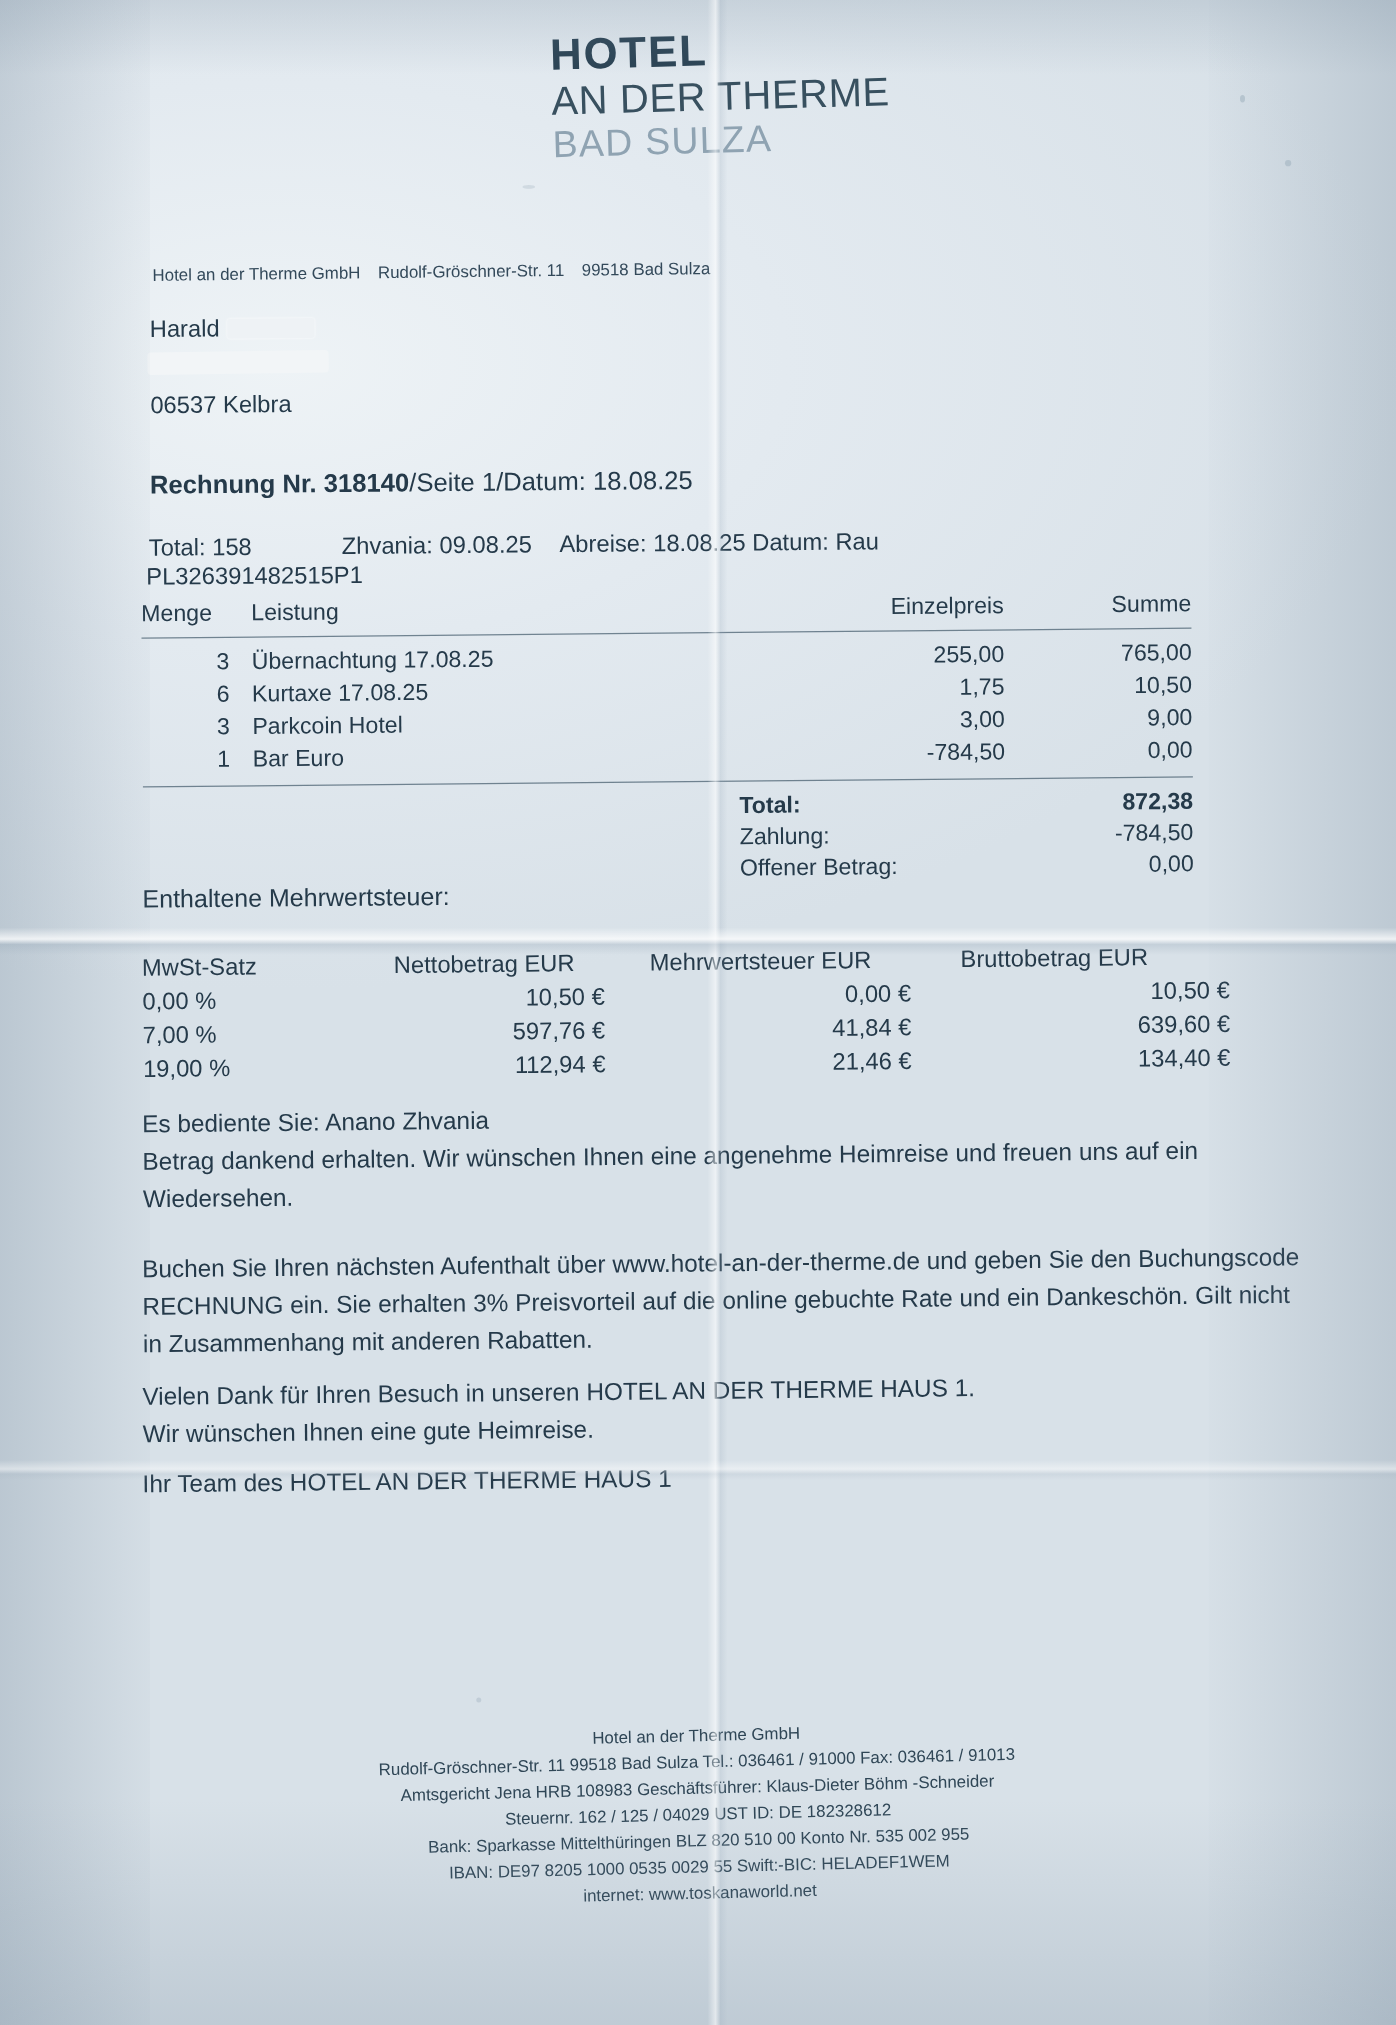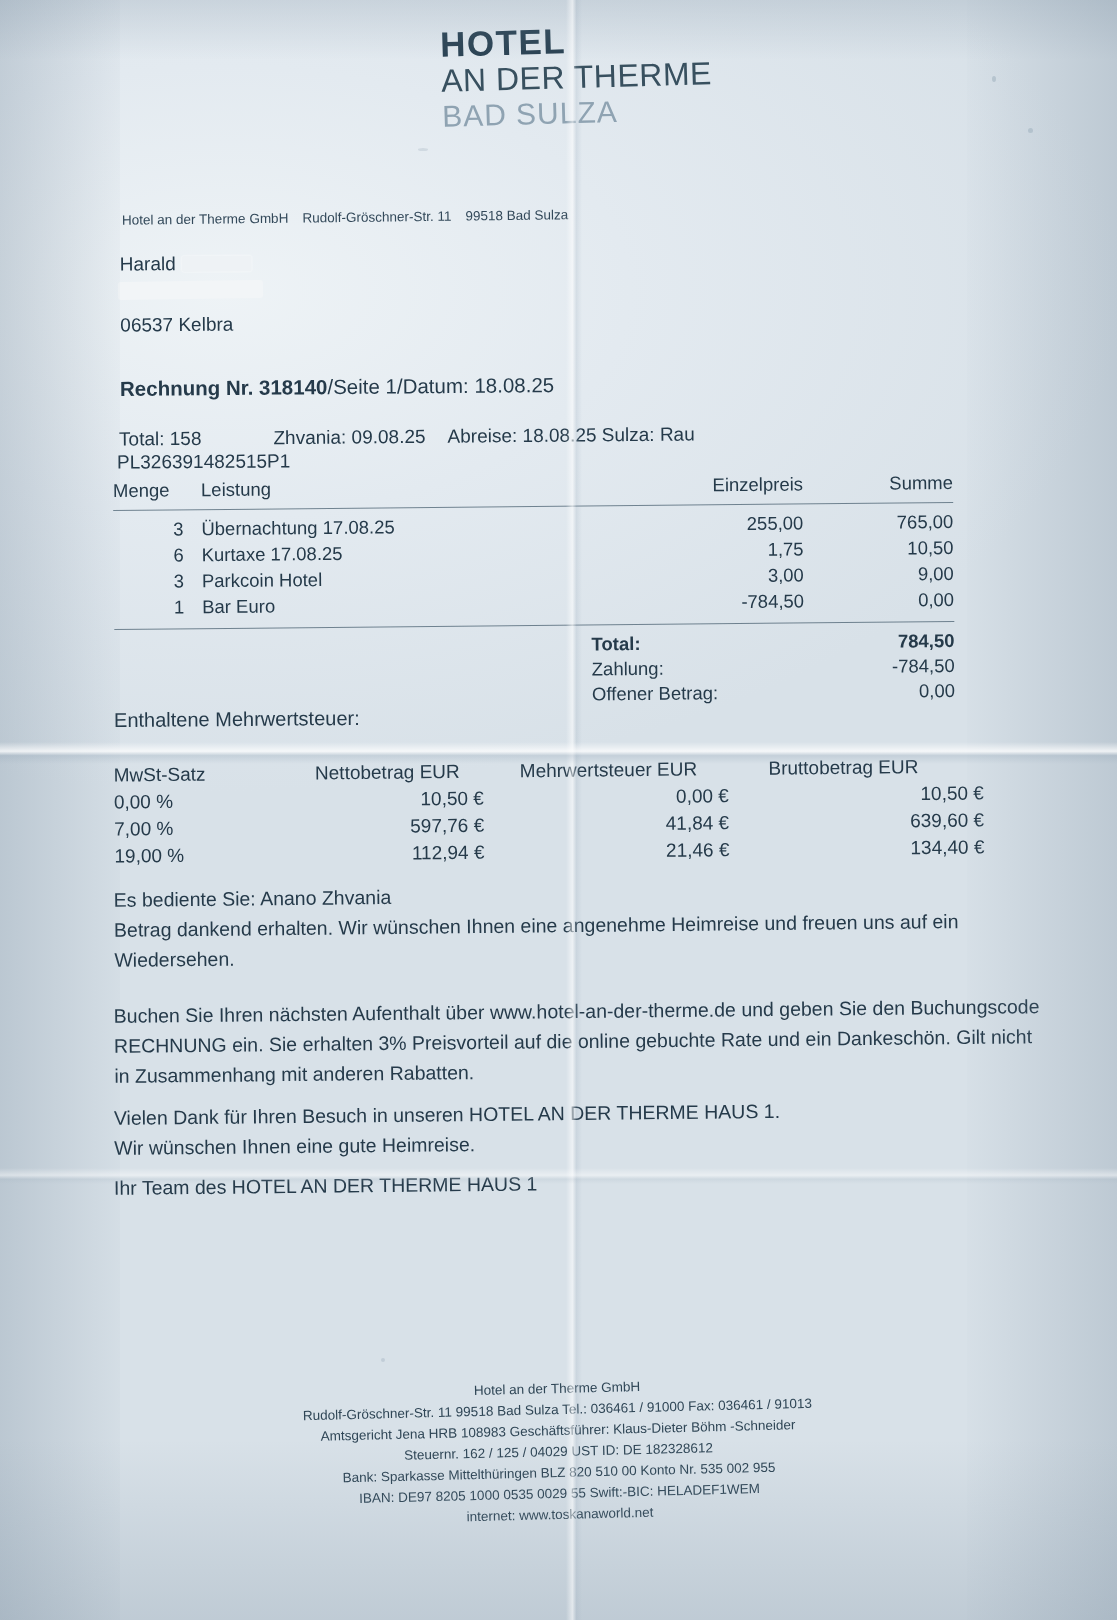--- a/index.html
+++ b/index.html
@@ -252,21 +252,21 @@
   <div class="blk invoice-line">
     <b>Rechnung Nr.</b>
     <b>318140</b><span>/Seite 1/Datum: </span><span>18.08.25</span>
   </div>
 
   <div class="blk stay-line">
     <span>Total:</span>
     <span>158</span><span class="g1"></span><span>Zhvania:</span>
     <span>09.08.25</span><span class="g2"></span><span>Abreise:</span>
     <span>18.08.25</span>
-    <span>Sulza:</span>
+    <span>Datum:</span>
     <span>Rau</span>
   </div>
   <div class="blk plcode">PL326391482515P1</div>
 
   <div class="table">
     <div class="trow thead">
       <div class="c-menge">Menge</div>
       <div class="c-leist">Leistung</div>
       <div class="c-einzel">Einzelpreis</div>
       <div class="c-summe">Summe</div>
@@ -295,21 +295,21 @@
         <div class="c-menge">1</div>
         <div class="c-leist">Bar Euro</div>
         <div class="c-einzel">-784,50</div>
         <div class="c-summe">0,00</div>
       </div>
     </div>
     <div class="rule"></div>
     <div class="totals">
       <div class="trow">
         <div class="t-label bold">Total:</div>
-        <div class="t-val bold">784,50</div>
+        <div class="t-val bold">872,38</div>
       </div>
       <div class="trow">
         <div class="t-label">Zahlung:</div>
         <div class="t-val">-784,50</div>
       </div>
       <div class="trow">
         <div class="t-label">Offener Betrag:</div>
         <div class="t-val">0,00</div>
       </div>
     </div>

